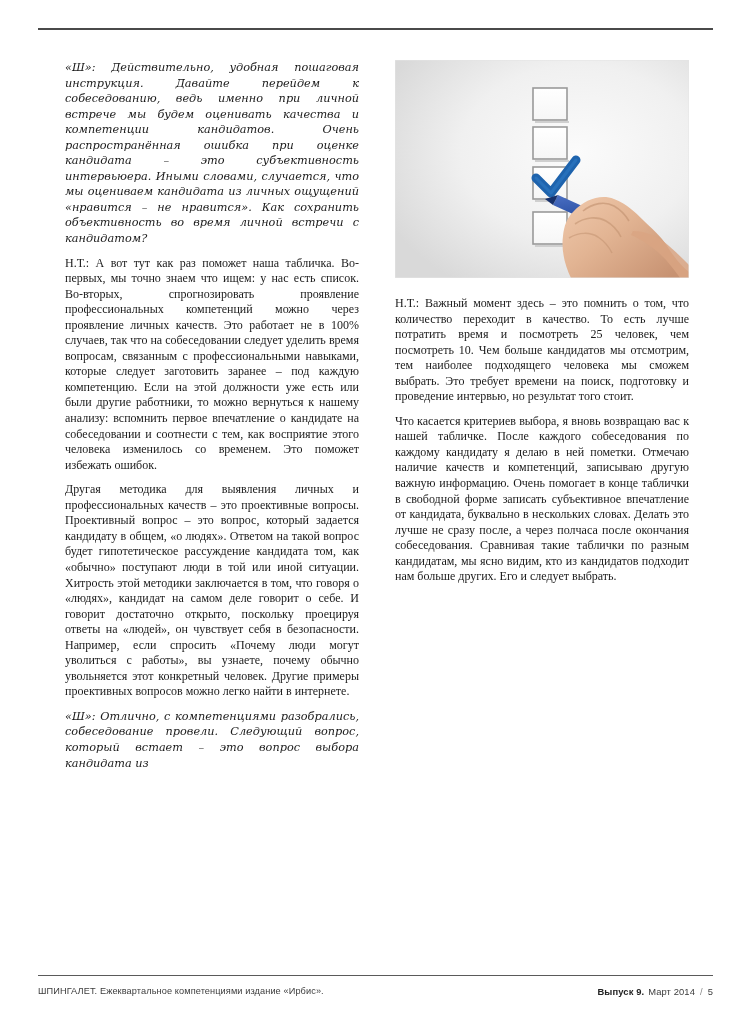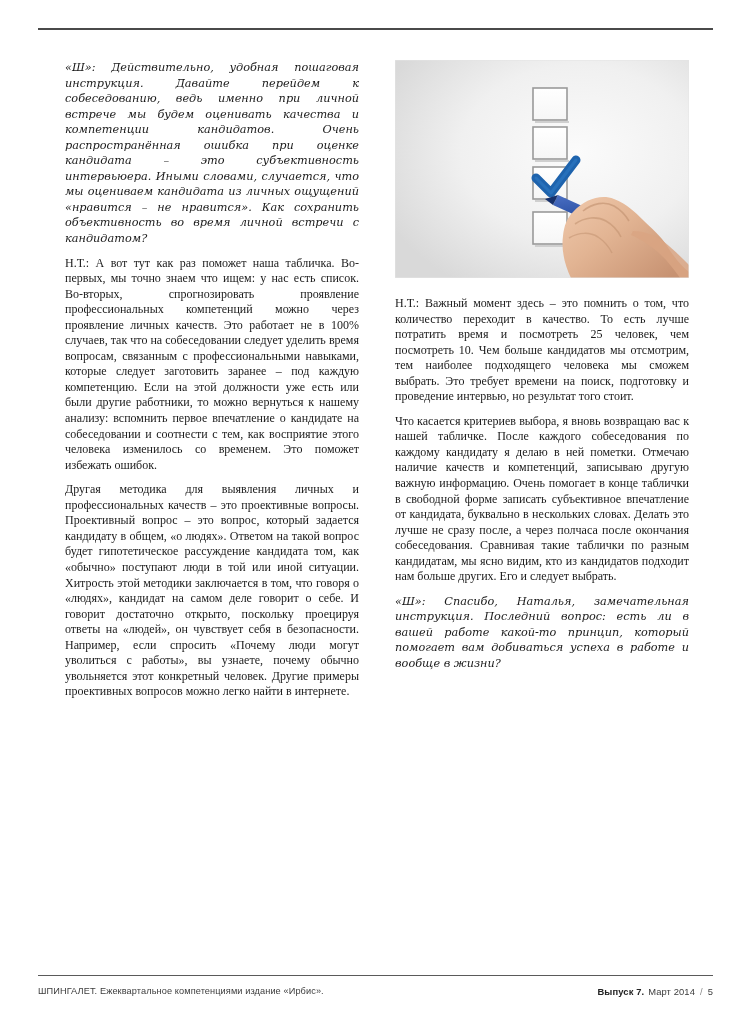--- a/index.html
+++ b/index.html
@@ -120,20 +120,21 @@
 <div class="page">
 
   <div class="top-rule"></div>
 
   <div class="columns">
 
     <div class="col col-left">
       <p class="para italic">«Ш»: Действительно, удобная пошаговая инструкция. Давайте перейдем к собеседованию, ведь именно при личной встрече мы будем оценивать качества и компетенции кандидатов. Очень распространённая ошибка при оценке кандидата – это субъективность интервьюера. Иными словами, случается, что мы оцениваем кандидата из личных ощущений «нравится – не нравится». Как сохранить объективность во время личной встречи с кандидатом?</p>
       <p class="para">Н.Т.: А вот тут как раз поможет наша табличка. Во-первых, мы точно знаем что ищем: у нас есть список. Во-вторых, спрогнозировать проявление профессиональных компетенций можно через проявление личных качеств. Это работает не в 100% случаев, так что на собеседовании следует уделить время вопросам, связанным с профессиональными навыками, которые следует заготовить заранее – под каждую компетенцию. Если на этой должности уже есть или были другие работники, то можно вернуться к нашему анализу: вспомнить первое впечатление о кандидате на собеседовании и соотнести с тем, как восприятие этого человека изменилось со временем. Это поможет избежать ошибок.</p>
       <p class="para">Другая методика для выявления личных и профессиональных качеств – это проективные вопросы. Проективный вопрос – это вопрос, который задается кандидату в общем, «о людях». Ответом на такой вопрос будет гипотетическое рассуждение кандидата том, как «обычно» поступают люди в той или иной ситуации. Хитрость этой методики заключается в том, что говоря о «людях», кандидат на самом деле говорит о себе. И говорит достаточно открыто, поскольку проецируя ответы на «людей», он чувствует себя в безопасности. Например, если спросить «Почему люди могут уволиться с работы», вы узнаете, почему обычно увольняется этот конкретный человек. Другие примеры проективных вопросов можно легко найти в интернете.</p>
+      <p class="para italic last">«Ш»: Отлично, с компетенциями разобрались, собеседование провели. Следующий вопрос, который встает – это вопрос выбора кандидата из</p>
     </div>
 
     <div class="col col-right">
 
       <div class="photo">
         <svg viewBox="0 0 294 218" preserveAspectRatio="none">
           <defs>
             <radialGradient id="bgGrad" cx="62%" cy="42%" r="72%">
               <stop offset="0%" stop-color="#fbfbfb"></stop>
               <stop offset="55%" stop-color="#f0f0f0"></stop>
@@ -198,30 +199,29 @@
             <path d="M236 175 C252 182 266 193 276 206 C280 211 283 215 285 218 L294 218 L294 205
                      C286 197 277 188 268 181 C258 174 247 171 238 171 Z" fill="#d9a582" opacity="0.85"></path>
           </g>
 
           <rect x="0" y="0" width="294" height="218" fill="none" stroke="#e4e4e4" stroke-width="1"></rect>
         </svg>
       </div>
 
       <p class="para">Н.Т.: Важный момент здесь – это помнить о том, что количество переходит в качество. То есть лучше потратить время и посмотреть 25 человек, чем посмотреть 10. Чем больше кандидатов мы отсмотрим, тем наиболее подходящего человека мы сможем выбрать. Это требует времени на поиск, подготовку и проведение интервью, но результат того стоит.</p>
       <p class="para">Что касается критериев выбора, я вновь возвращаю вас к нашей табличке. После каждого собеседования по каждому кандидату  я делаю в ней пометки. Отмечаю наличие качеств и компетенций, записываю другую важную информацию. Очень помогает в конце таблички в свободной форме записать субъективное впечатление от кандидата, буквально в нескольких словах. Делать это лучше не сразу после, а через полчаса после окончания собеседования. Сравнивая такие таблички по разным кандидатам, мы ясно видим, кто из кандидатов подходит нам больше других. Его и следует выбрать.</p>
-      <p class="para italic">«Ш»: Спасибо, Наталья, замечательная инструкция. Последний вопрос: есть ли в вашей работе какой-то принцип, который помогает вам добиваться успеха в работе и вообще в жизни?</p>
     </div>
 
   </div>
 
   <div class="footer-rule"></div>
 
   <div class="footer">
     <span class="footer-left">ШПИНГАЛЕТ. Ежеквартальное компетенциями издание «Ирбис».</span>
     <span class="footer-right">
-      <span class="footer-issue">Выпуск 7.</span>
+      <span class="footer-issue">Выпуск 9.</span>
       <span class="footer-date">Март 2014</span>
       <span class="footer-sep">/</span>
       <span class="footer-page">5</span>
     </span>
   </div>
 
 </div>
 
 </body></html>

